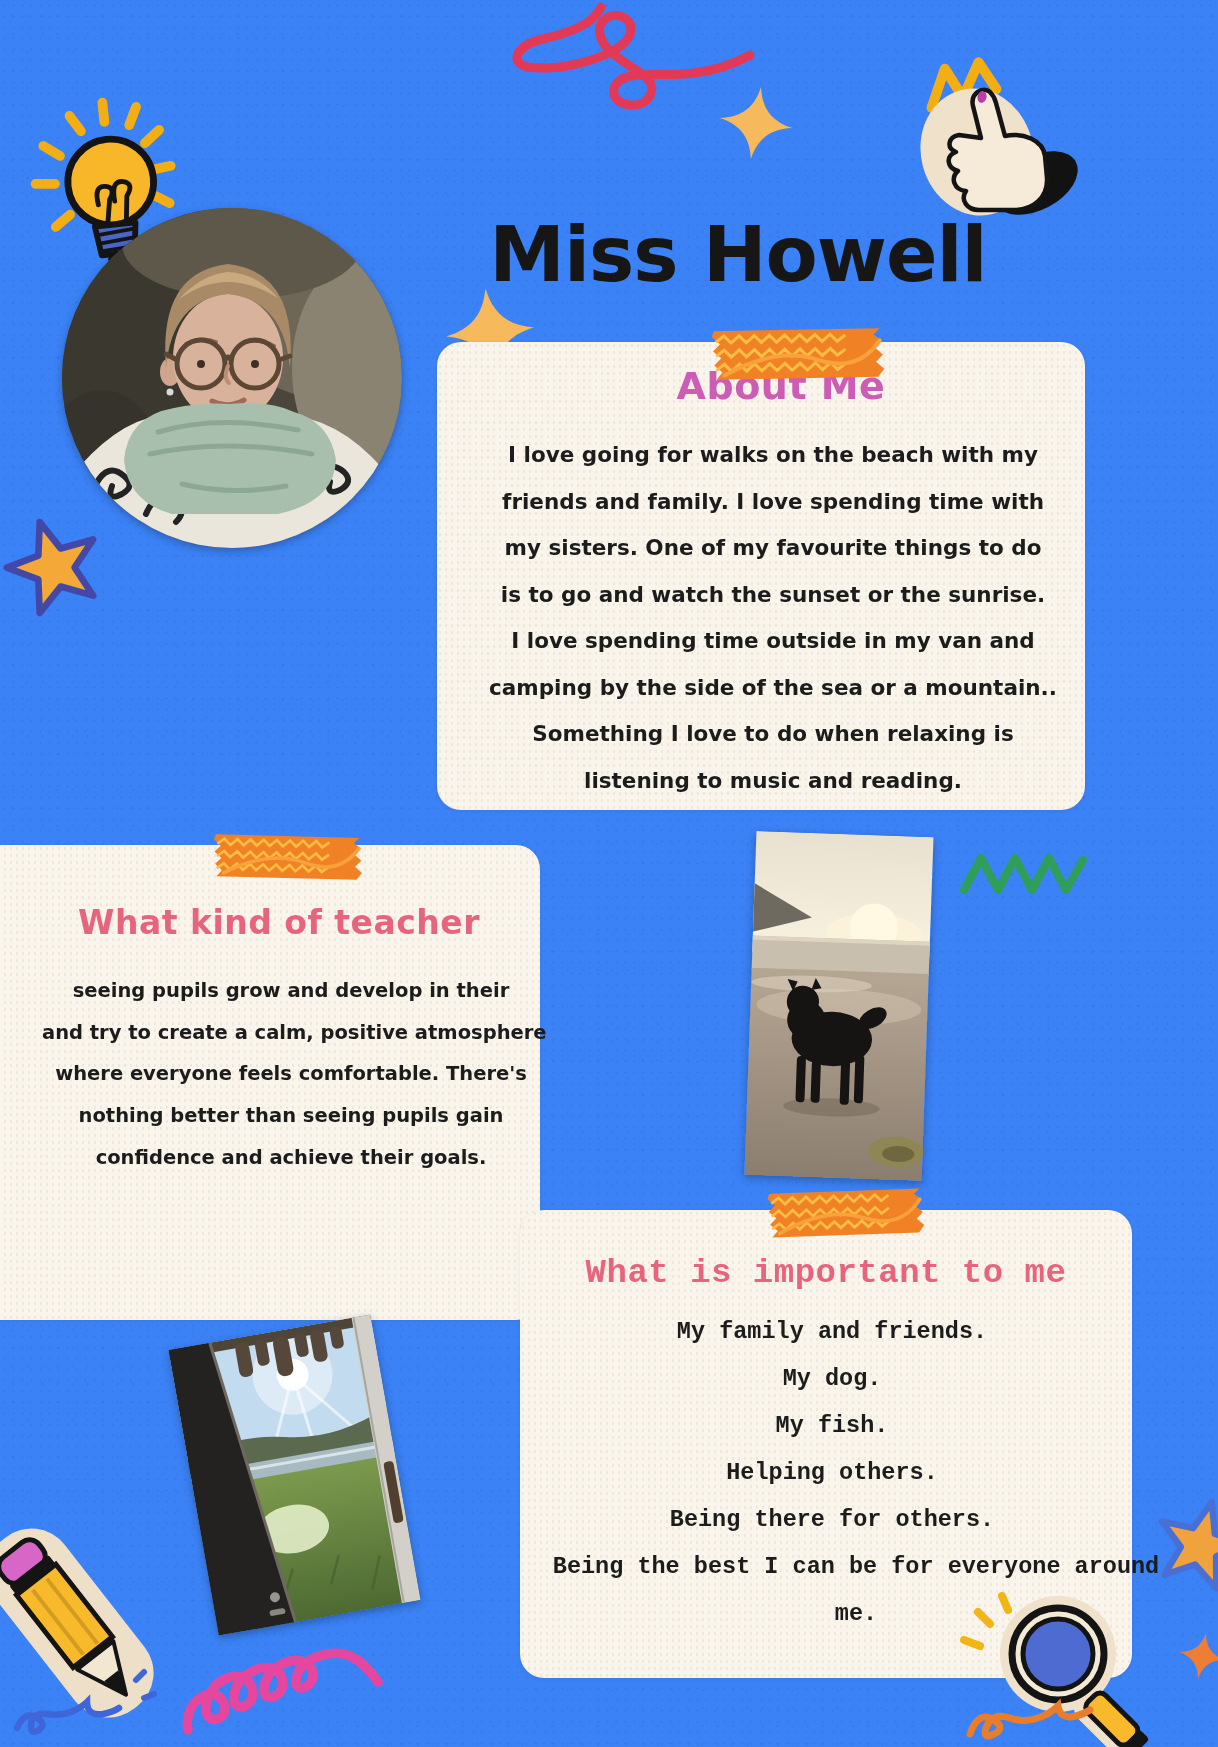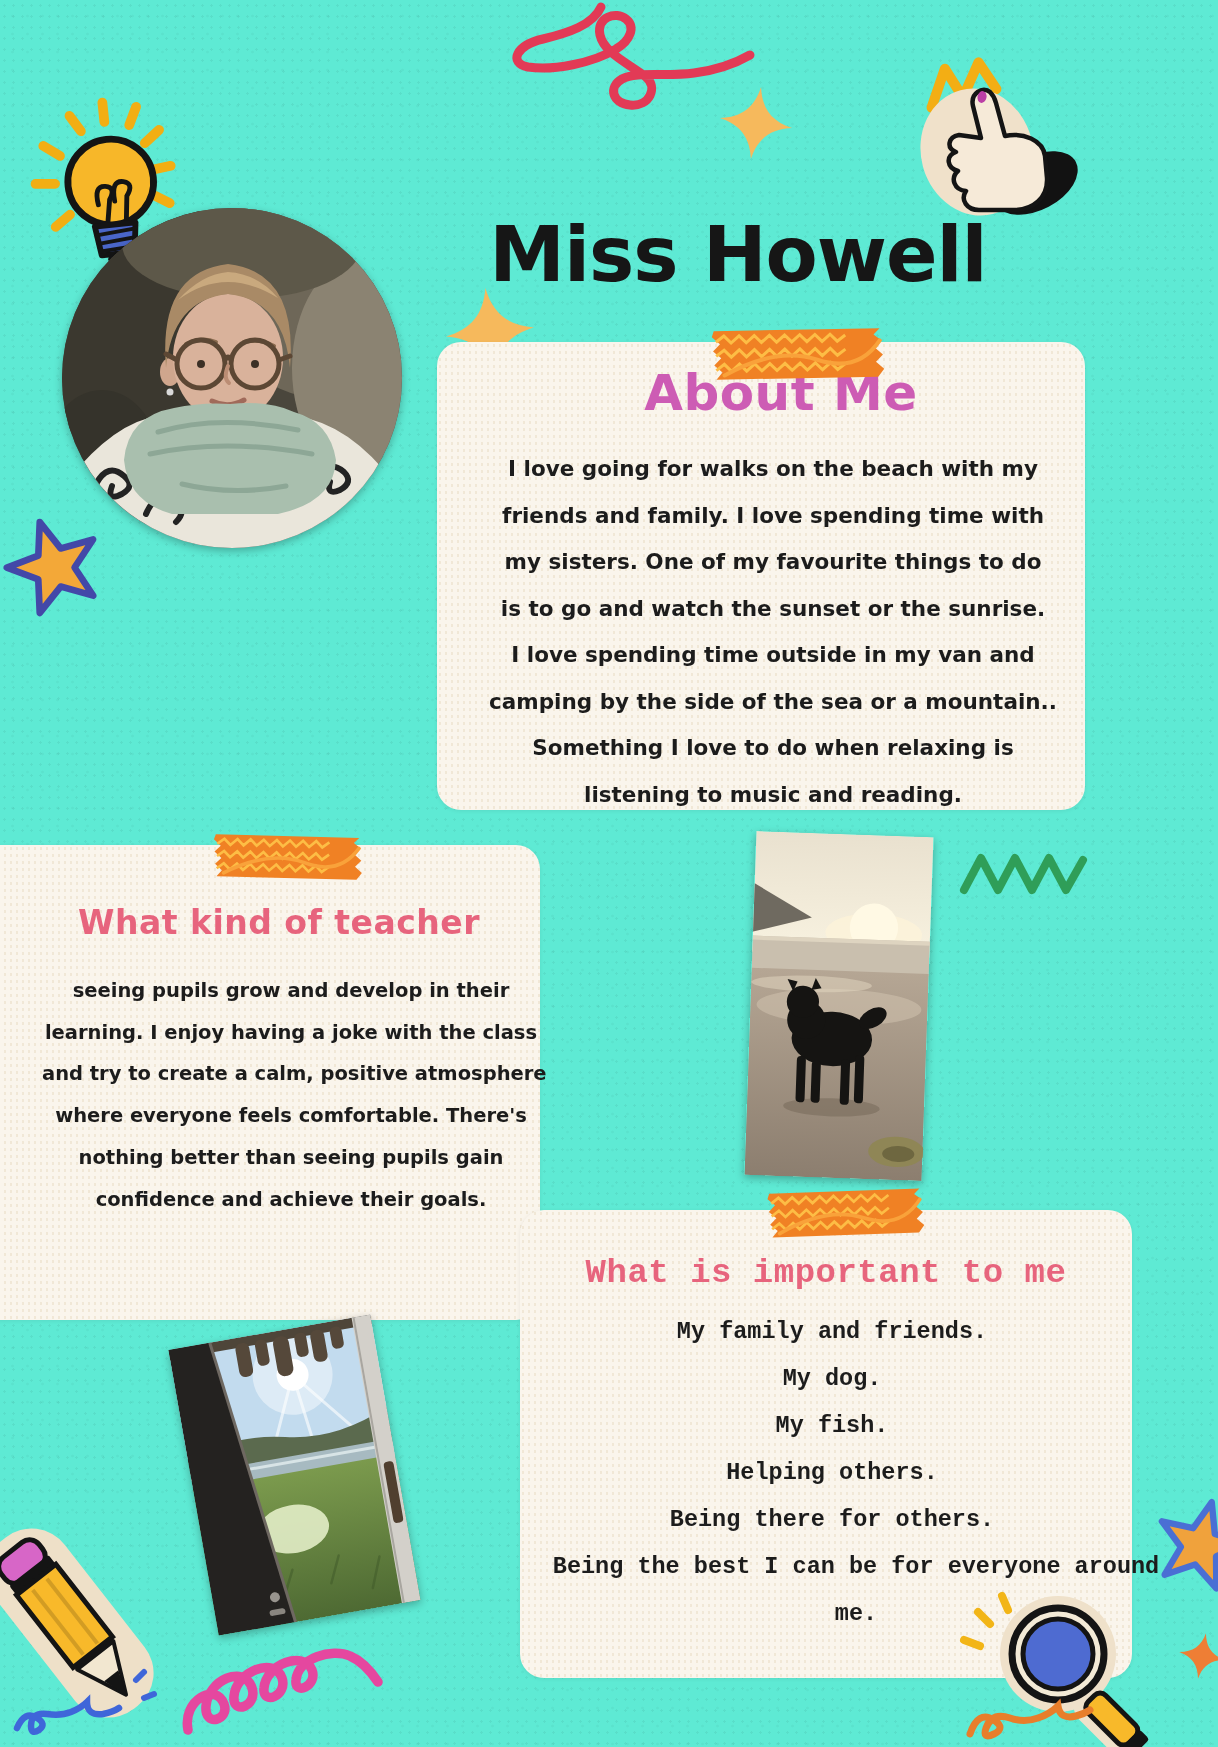--- a/index.html
+++ b/index.html
@@ -1,29 +1,29 @@
 <!DOCTYPE html>
 <html><head>
 <meta charset="utf-8">
 <style>
   html,body{margin:0;padding:0;background:#4b4b4b;}
-  .poster{position:relative;width:1218px;height:1747px;background:#5eead4;overflow:hidden;
+  .poster{position:relative;width:1218px;height:1747px;background:#3b82f6;overflow:hidden;
           font-family:"DejaVu Sans",sans-serif;color:#1b1b1b;}
   .poster::before{content:"";position:absolute;inset:0;z-index:1;pointer-events:none;
     background-image:radial-gradient(rgba(0,0,0,.05) 1px,transparent 1.2px),
                      radial-gradient(rgba(0,0,0,.035) 1px,transparent 1.4px);
     background-size:9px 11px,15px 18px;background-position:0 0,5px 7px;}
   .abs{position:absolute;z-index:2;}
   svg{overflow:visible;display:block;}
   .card{position:absolute;z-index:2;background:#faf5ec;border-radius:24px;
     background-image:radial-gradient(rgba(203,178,128,.20) 1px,transparent 1.1px);
     background-size:6px 7px;box-shadow:0 1px 4px rgba(0,0,0,.07);text-align:center;box-sizing:border-box;}
   .title{z-index:3;width:600px;text-align:center;font-weight:bold;font-size:76px;
     letter-spacing:-1px;color:#161616;}
-  .h-pink{font-weight:bold;font-size:50px;color:#cd5cb4;letter-spacing:.5px;margin-left:40px;}
+  .h-pink{font-weight:bold;font-size:38px;color:#cd5cb4;letter-spacing:.5px;margin-left:40px;}
   .h-coral{font-weight:bold;color:#e7647d;letter-spacing:.5px;}
   .line{white-space:nowrap;font-weight:bold;color:#1c1c1c;padding-left:24px;}
   .about-line{font-size:21.5px;line-height:46.5px;}
   .teach-line{font-size:19.5px;line-height:41.7px;}
   .imp-item{font-weight:bold;font-size:23.5px;line-height:47px;color:#1c1c1c;}
   .photo{position:absolute;z-index:4;box-shadow:0 3px 9px rgba(0,0,0,.28);overflow:hidden;}
   .tape{position:absolute;z-index:5;}
 </style>
 </head>
 <body>
@@ -172,21 +172,20 @@
       <div class="line about-line">listening to music and reading.</div>
     </div>
   </div>
 
   <div class="card" style="left:-28px;top:845px;width:568px;height:475px;padding-top:54px;padding-left:46px;">
     <div class="h-coral" style="font-size:33px;line-height:47px;">
       <div>What kind of teacher</div>
     </div>
     <div style="margin-top:24px;">
       <div class="line teach-line">seeing pupils grow and develop in their</div>
-      <div class="line teach-line">learning. I enjoy having a joke with the class</div>
       <div class="line teach-line">and try to create a calm, positive atmosphere</div>
       <div class="line teach-line">where everyone feels comfortable. There's</div>
       <div class="line teach-line">nothing better than seeing pupils gain</div>
       <div class="line teach-line">confidence and achieve their goals.</div>
     </div>
   </div>
 
   <div class="card" style="left:520px;top:1210px;width:612px;height:468px;padding-top:44px;font-family:Liberation Mono, monospace;">
     <div class="h-coral" style="font-size:34px;">What is important to me</div>
     <div style="margin-top:16px;padding:0 0;margin-left:12px;">

